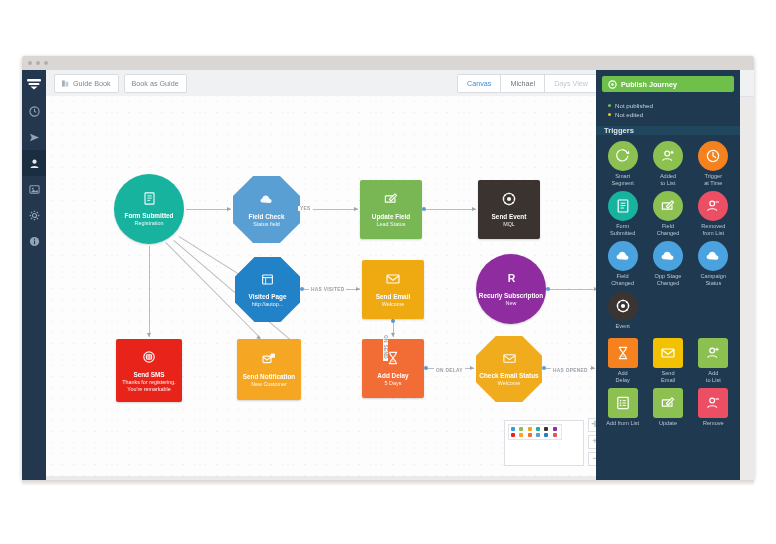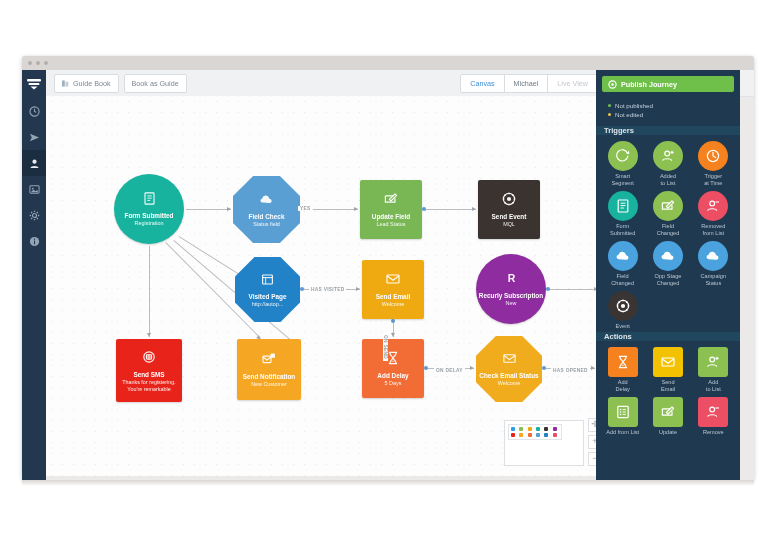--- a/index.html
+++ b/index.html
@@ -168,21 +168,21 @@
           </svg>
           <span>Guide Book</span>
         </div>
         <div class="tb-btn">
           <span>Book as Guide</span>
         </div>
       </div>
       <div class="tb-right">
         <div class="tab">Canvas</div>
         <div class="tab">Michael</div>
-        <div class="tab">Live View</div>
+        <div class="tab">Days View</div>
       </div>
     </div>
 
     <div class="canvas">
       <div id="edges">
           <div class="edge" style="left: 140px; top: 113px; width: 45px;"></div>
           <div class="arrow" style="left: 181px; top: 111px;"></div>
           <div class="edge" style="left: 256px; top: 113px; width: 56px;"></div>
           <div class="arrow" style="left: 308px; top: 111px;"></div>
           <div class="port" style="left: 254px; top: 111px;"></div>
@@ -465,21 +465,20 @@
                   <path d="M4.5 4.5l1.4 1.4"></path>
                   <path d="M14.1 14.1l1.4 1.4"></path>
                   <path d="M15.5 4.5l-1.4 1.4"></path>
                   <path d="M5.9 14.1l-1.4 1.4"></path>
                 </g>
               </svg>
             </div>
             <div class="tlabel">Event</div>
           </div>
         </div>
-      <div class="sect">Actions</div>
       <div class="grid" id="actions-grid">
           <div class="tile">
             <div class="tshape sq" style="background:#f6811f">
               <svg width="16" height="16" viewBox="0 0 20 20">
                 <path d="M5.5 3h9M5.5 17h9" stroke="#ffffff" stroke-width="1.6" stroke-linecap="round"></path>
                 <path d="M6 3.2c0 4 4 5.3 4 6.8 0 1.5-4 2.8-4 6.8M14 3.2c0 4-4 5.3-4 6.8 0 1.5 4 2.8 4 6.8" fill="none" stroke="#ffffff" stroke-width="1.5"></path>
                 <path d="M7.5 14.5c.8-1.3 4.2-1.3 5 0z" fill="#ffffff"></path>
               </svg>
             </div>
             <div class="tlabel">Add<br>Delay</div>

